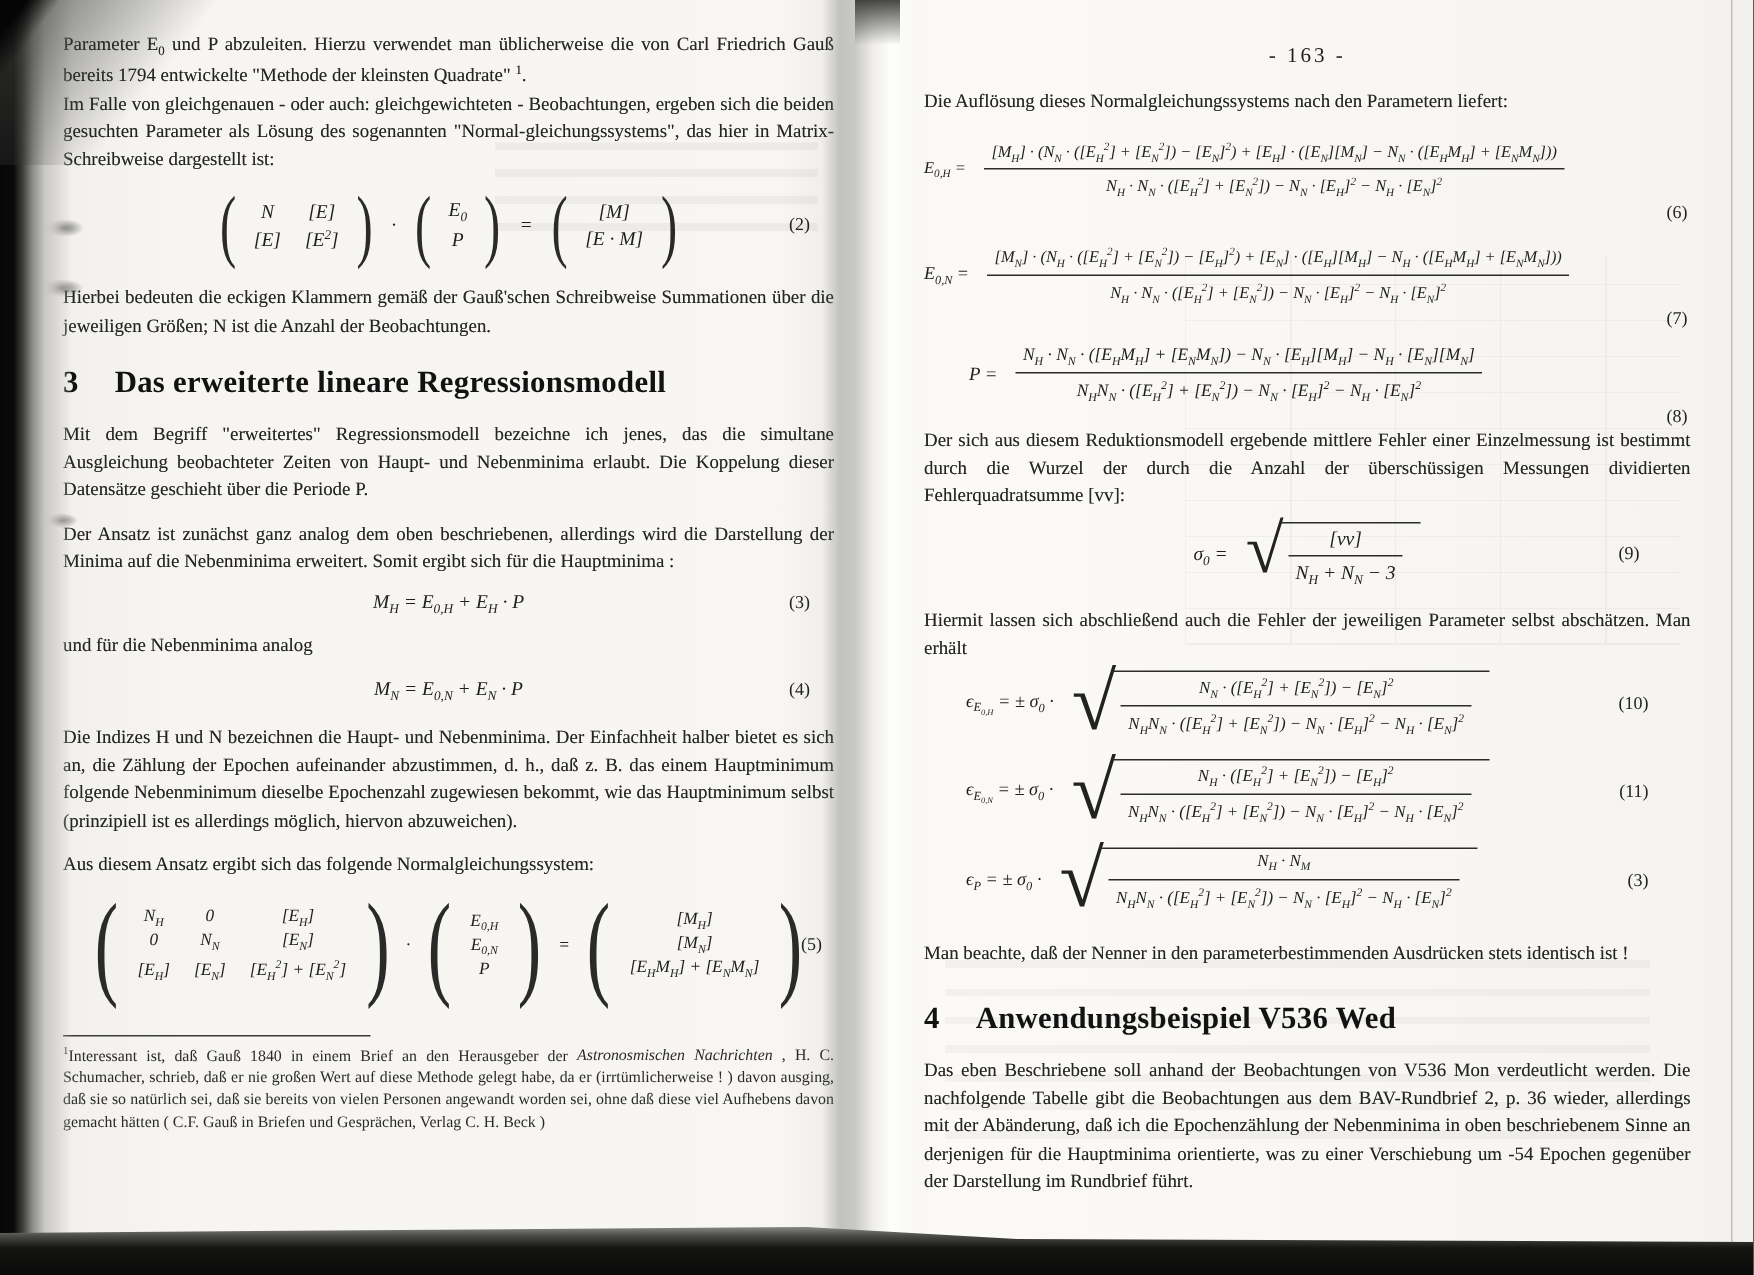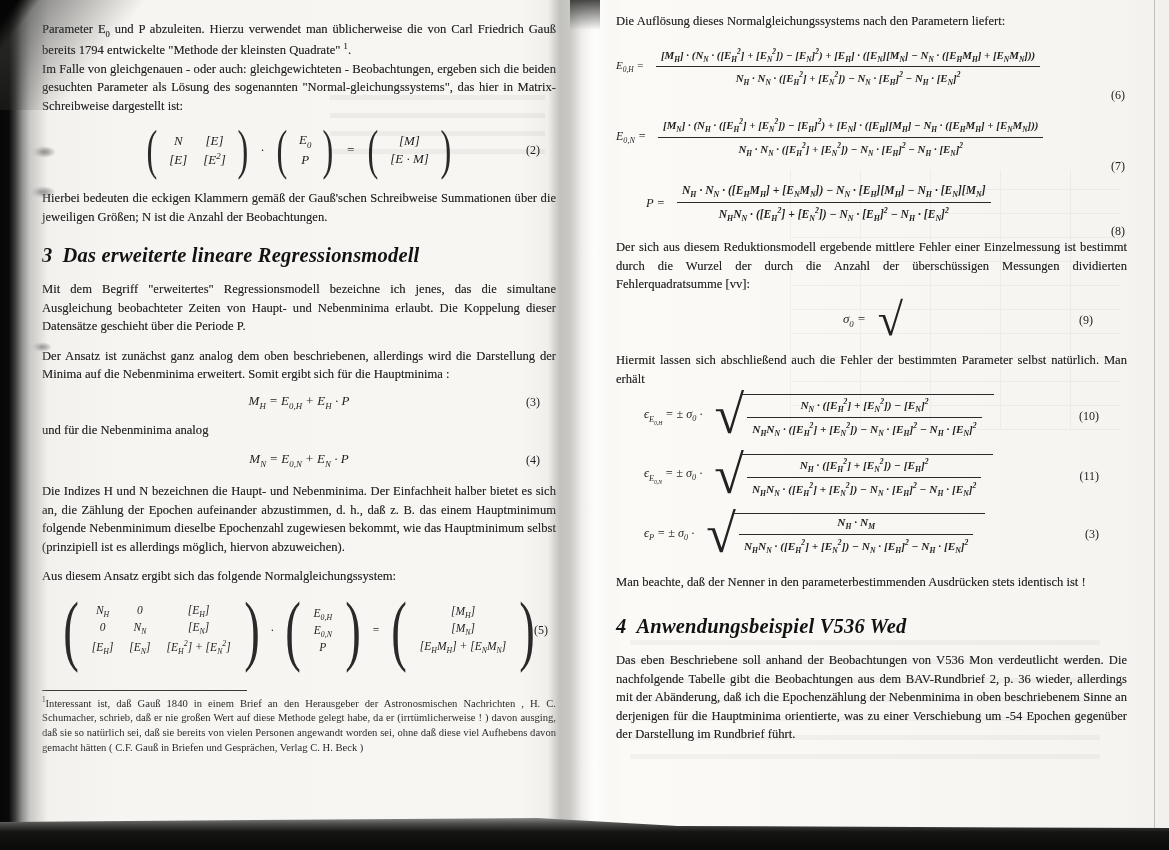--- a/index.html
+++ b/index.html
@@ -4,48 +4,48 @@
 <style>
   html,body{margin:0;padding:0;background:#0b0b0b;}
   .scan{position:relative;width:1169px;height:850px;overflow:hidden;
     background:linear-gradient(90deg,#efeeeb 0,#f6f5f2 120px,#f7f6f3 520px,#ecebe8 562px,#fbfaf7 625px,#f9f8f5 800px,#f5f4f1 1120px,#f1f0ed 1169px);
     font-family:"Liberation Serif","DejaVu Serif",serif;color:#242424;}
   .page{position:absolute;top:0;}
   .page.left{left:42px;width:514px;}
   .page.right{left:616px;width:511px;}
   .pghead{text-align:center;font-size:14px;letter-spacing:2px;color:#1c1c1c;}
   .p{font-size:12.6px;line-height:1.47;text-align:justify;margin:0;text-shadow:0 0 .4px rgba(40,40,40,.45);}
-  .sec{font-size:20.5px;font-weight:bold;color:#121212;margin:0;display:flex;gap:10px;letter-spacing:.2px;font-style:italic;}
+  .sec{font-size:20.5px;font-weight:bold;color:#121212;margin:0;display:flex;gap:24px;letter-spacing:.2px;}
   .deq{position:relative;display:flex;align-items:center;font-style:italic;font-size:13px;color:#1e1e1e;}
   .deq.center{justify-content:center;}
   .eqno{position:absolute;font-style:normal;font-size:12px;color:#222;}
   .eqno.mid{top:50%;transform:translateY(-50%);}
   .eqno.below{bottom:-16px;}
   .lhs{white-space:nowrap;margin-right:12px;}
-  .frac{display:inline-block;text-align:center;font-weight:bold;}
+  .frac{display:inline-block;text-align:center;}
   .frac .num{display:block;padding:0 5px 3px;white-space:nowrap;}
   .frac .den{display:block;border-top:1px solid #2b2b2b;padding:3px 5px 0;white-space:nowrap;}
   .eq-small{font-size:10.9px;}
   .matrix{display:inline-flex;align-items:center;}
   .paren{font-style:normal;font-weight:300;display:inline-block;transform:scaleX(.6);color:#2a2a2a;}
   .paren.p2{font-size:54px;line-height:46px;}
   .paren.p3{font-size:78px;line-height:68px;}
   .mtable{display:inline-table;}
   .mtr{display:table-row;}
   .mtd{display:table-cell;text-align:center;padding:1px 8px;white-space:nowrap;}
   .op{margin:0 9px;}
   .sqrt{display:inline-flex;align-items:flex-start;}
   .radchar{font-style:normal;line-height:.8;margin-right:-3px;color:#222;}
   .sq-md .radchar{font-size:46px;}
   .sq-lg .radchar{font-size:54px;}
   .radicand{border-top:1.3px solid #2b2b2b;padding:2px 12px 0 6px;}
   sub,sup{font-size:68%;}
   .footrule{width:205px;border-top:1.2px solid #3a3a3a;margin-bottom:4px;}
   .footp{font-size:10.6px;line-height:1.4;text-align:justify;margin:0;color:#2a2a2a;}
-  .ital{}
+  .ital{font-style:italic;}
   
   .edge-left{position:absolute;left:0;top:0;bottom:0;width:48px;
     background:linear-gradient(90deg,#060606 0,#0a0a0a 9px,#3c3c3a 15px,#8f8f8d 22px,#c9c8c5 30px,rgba(245,244,241,0) 48px);}
   .corner-tl{position:absolute;left:0;top:0;width:150px;height:110px;
     background:linear-gradient(128deg,#050505 0,#050505 14px,rgba(60,60,58,.55) 32px,rgba(150,150,148,0) 62%);}
   .gutter{position:absolute;left:548px;top:0;width:68px;height:100%;
     background:linear-gradient(90deg,rgba(120,120,118,0) 0,rgba(125,125,122,.38) 12px,rgba(150,150,147,.42) 22px,rgba(230,229,226,.25) 34px,rgba(255,255,255,.85) 46px,rgba(255,255,255,0) 68px);}
   .gutter-top{position:absolute;left:570px;top:0;width:30px;height:30px;
     background:linear-gradient(180deg,rgba(40,40,38,.85),rgba(40,40,38,0));}
   .edge-bottom{position:absolute;left:0;bottom:0;width:100%;height:34px;
@@ -197,20 +197,21 @@
       <span class="eqno mid" style="right:8px">(5)</span>
     </div>
 
     <div style="margin-top:26px">
       <div class="footrule"></div>
       <p class="footp"><span><sup>1</sup>Interessant ist, daß Gauß 1840 in einem Brief an den Herausgeber der </span><span class="ital">Astronosmischen Nachrichten</span><span> , H. C. Schumacher, schrieb, daß er nie großen Wert auf diese Methode gelegt habe, da er (irrtümlicherweise ! ) davon ausging, daß sie so natürlich sei, daß sie bereits von vielen Personen angewandt worden sei, ohne daß diese viel Aufhebens davon gemacht hätten ( C.F. Gauß in Briefen und Gesprächen, Verlag C. H. Beck )</span></p>
     </div>
   </div>
 
   <div class="page right">
+    <div class="pghead" style="margin-top:30px">- 163 -</div>
 
     <p class="p" style="margin-top:12px">Die Auflösung dieses Normalgleichungssystems nach den Parametern liefert:</p>
 
     <div class="deq eq-small" style="margin-top:16px">
       <span class="lhs" style="font-size:11px">E<sub>0,H</sub> =</span>
       <span class="frac">
         <span class="num">[M<sub>H</sub>] · (N<sub>N</sub> · ([E<sub>H</sub><sup>2</sup>] + [E<sub>N</sub><sup>2</sup>]) − [E<sub>N</sub>]<sup>2</sup>) + [E<sub>H</sub>] · ([E<sub>N</sub>][M<sub>N</sub>] − N<sub>N</sub> · ([E<sub>H</sub>M<sub>H</sub>] + [E<sub>N</sub>M<sub>N</sub>]))</span>
         <span class="den">N<sub>H</sub> · N<sub>N</sub> · ([E<sub>H</sub><sup>2</sup>] + [E<sub>N</sub><sup>2</sup>]) − N<sub>N</sub> · [E<sub>H</sub>]<sup>2</sup> − N<sub>H</sub> · [E<sub>N</sub>]<sup>2</sup></span>
       </span>
       <span class="eqno below" style="right:2px">(6)</span>
@@ -233,25 +234,31 @@
       </span>
       <span class="eqno below" style="right:2px">(8)</span>
     </div>
 
     <p class="p" style="margin-top:15px">Der sich aus diesem Reduktionsmodell ergebende mittlere Fehler einer Einzelmessung ist bestimmt durch die Wurzel der durch die Anzahl der überschüssigen Messungen dividierten Fehlerquadratsumme [vv]:</p>
 
     <div class="deq center sqrt-eq sq-md" style="margin-top:8px">
       <span class="lhs">σ<sub>0</sub> =</span>
       <span class="sqrt">
         <span class="radchar">√</span>
+        <span class="radicand">
+          <span class="frac">
+            <span class="num">[vv]</span>
+            <span class="den">N<sub>H</sub> + N<sub>N</sub> − 3</span>
+          </span>
+        </span>
       </span>
       <span class="eqno mid" style="right:34px">(9)</span>
     </div>
 
-    <p class="p" style="margin-top:13px">Hiermit lassen sich abschließend auch die Fehler der bestimmten Parameter selbst natürlich. Man erhält</p>
+    <p class="p" style="margin-top:13px">Hiermit lassen sich abschließend auch die Fehler der jeweiligen Parameter selbst abschätzen. Man erhält</p>
 
     <div class="deq sq-lg" style="margin-top:6px;font-size:11.3px">
       <span class="lhs" style="margin-left:28px;font-size:12.2px">ϵ<sub>E<sub>0,H</sub></sub> = ± σ<sub>0</sub> ·</span>
       <span class="sqrt">
         <span class="radchar">√</span>
         <span class="radicand">
           <span class="frac">
             <span class="num">N<sub>N</sub> · ([E<sub>H</sub><sup>2</sup>] + [E<sub>N</sub><sup>2</sup>]) − [E<sub>N</sub>]<sup>2</sup></span>
             <span class="den">N<sub>H</sub>N<sub>N</sub> · ([E<sub>H</sub><sup>2</sup>] + [E<sub>N</sub><sup>2</sup>]) − N<sub>N</sub> · [E<sub>H</sub>]<sup>2</sup> − N<sub>H</sub> · [E<sub>N</sub>]<sup>2</sup></span>
           </span>

